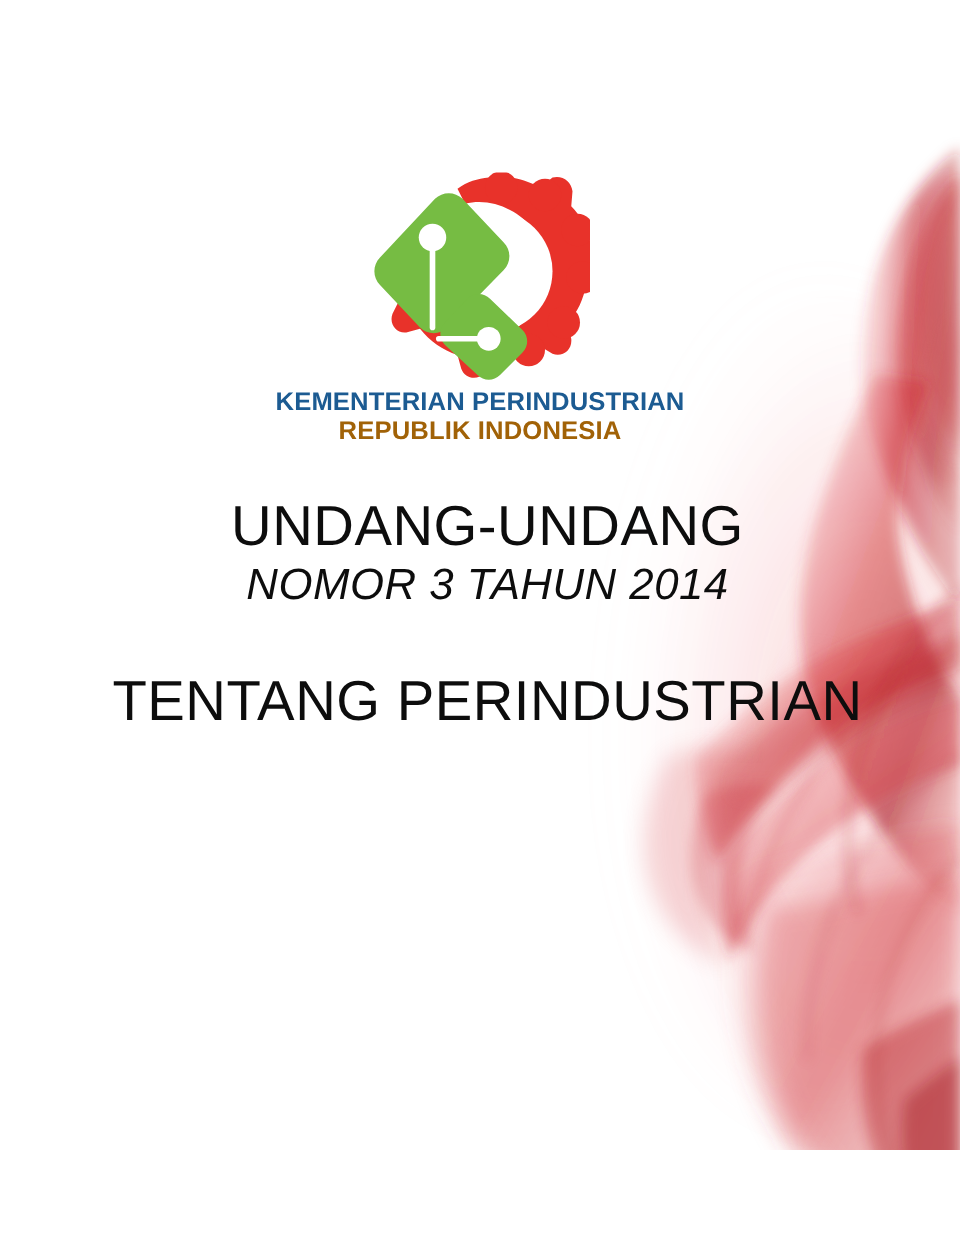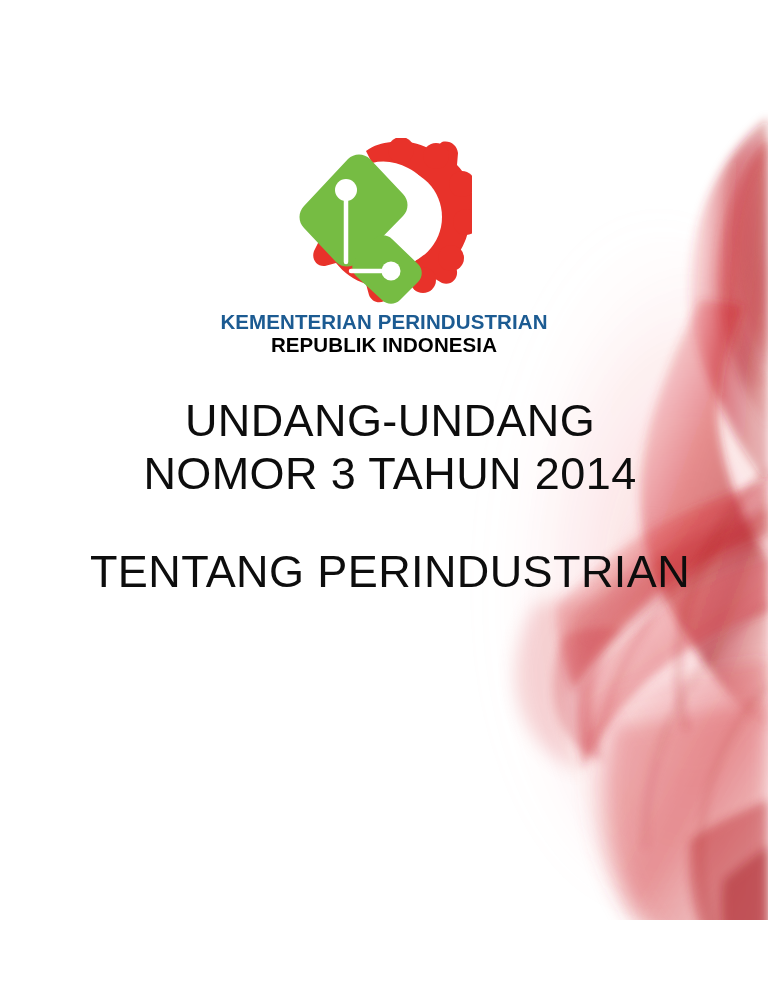--- a/index.html
+++ b/index.html
@@ -69,21 +69,21 @@
     letter-spacing: 0.1px;
     color: #1c5b92;
     white-space: nowrap;
     display: block;
   }
   .logo-line-2 {
     font-family: "Liberation Sans", sans-serif;
     font-weight: bold;
     font-size: 20.5px;
     letter-spacing: 0.1px;
-    color: #000000;
+    color: #a16207;
     white-space: nowrap;
     display: block;
     margin-top: 2px;
   }
 
   
   .title-block {
     position: absolute;
     left: 0;
     right: 0;
@@ -94,21 +94,21 @@
   }
   .title-line {
     display: block;
     font-family: "Liberation Sans", sans-serif;
     font-weight: normal;
     color: #0d0d0d;
     white-space: nowrap;
     line-height: 1.17;
   }
   .title-line-1 { font-size: 45px; letter-spacing: 0.4px; }
-  .title-line-2 { font-size: 45px; letter-spacing: 0.4px; }
+  .title-line-2 { font-size: 35px; letter-spacing: 0.4px; font-style: italic; }
   .title-line-3 { font-size: 45px; letter-spacing: 0.4px; margin-top: 46px; }
 </style>
 </head>
 <body>
 
 <div class="page">
 
   <div class="smoke-layer">
     <svg viewBox="0 0 330 994" xmlns="http://www.w3.org/2000/svg" preserveAspectRatio="none">
       <defs>

